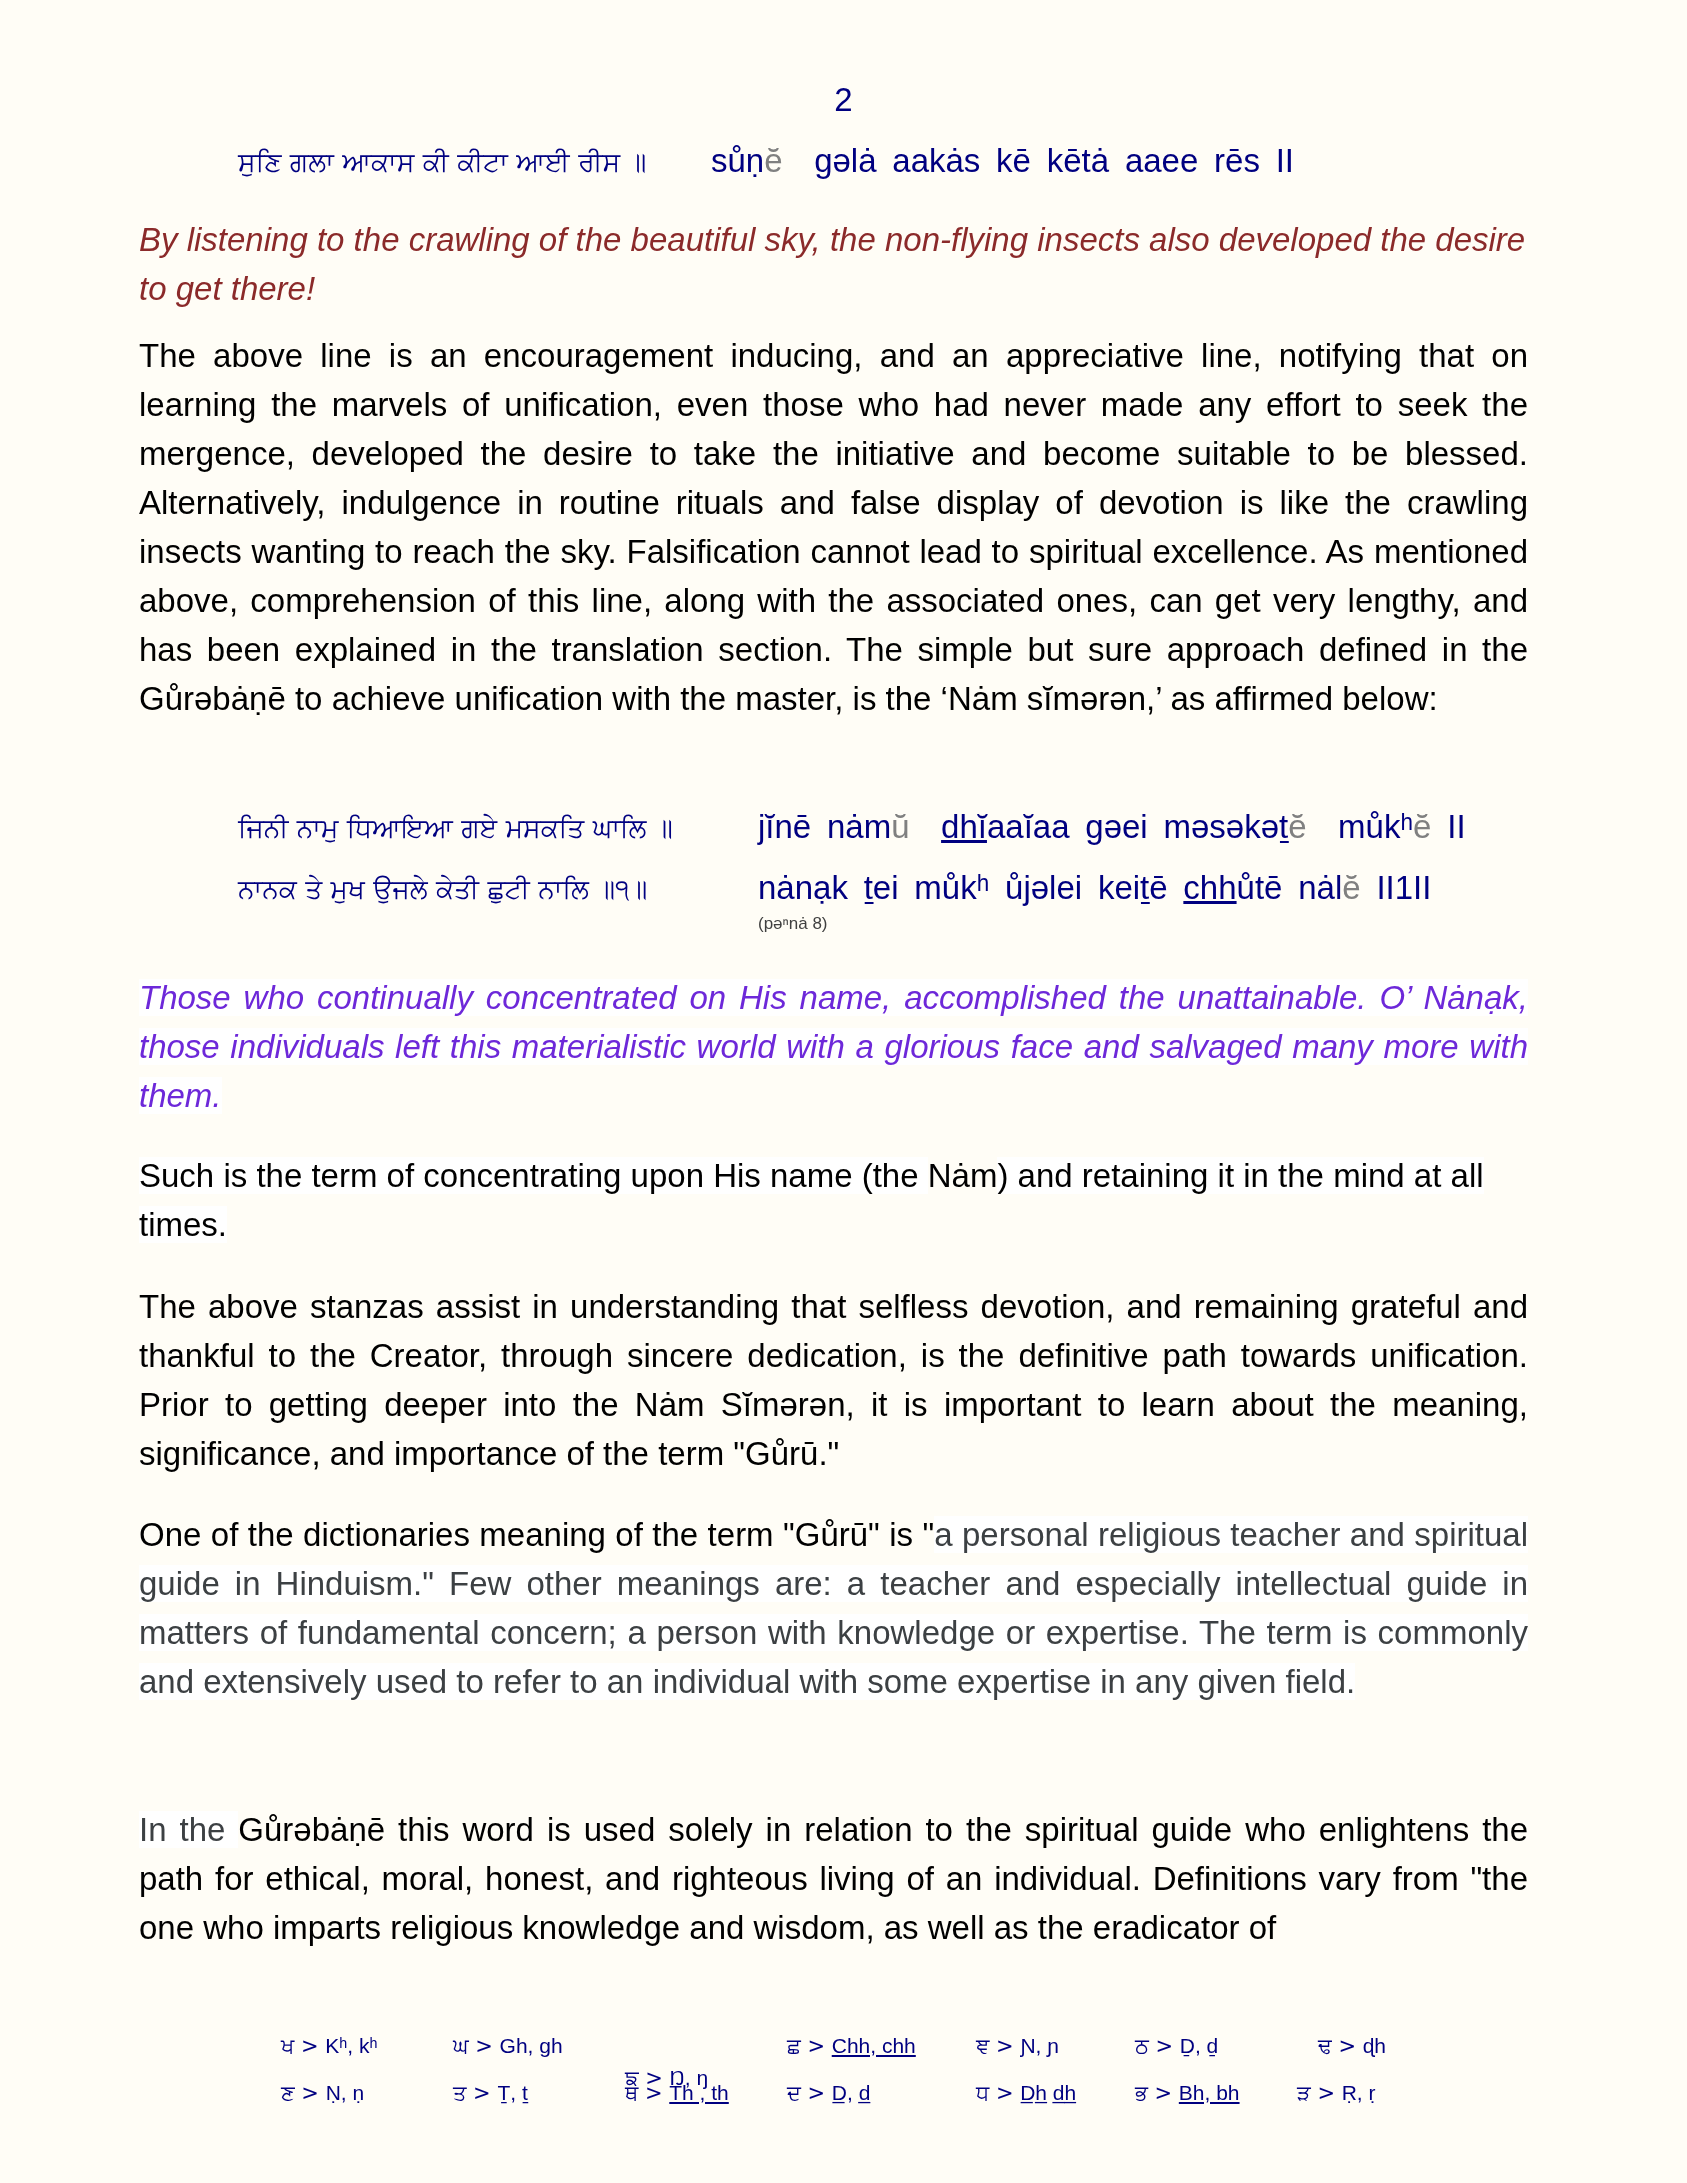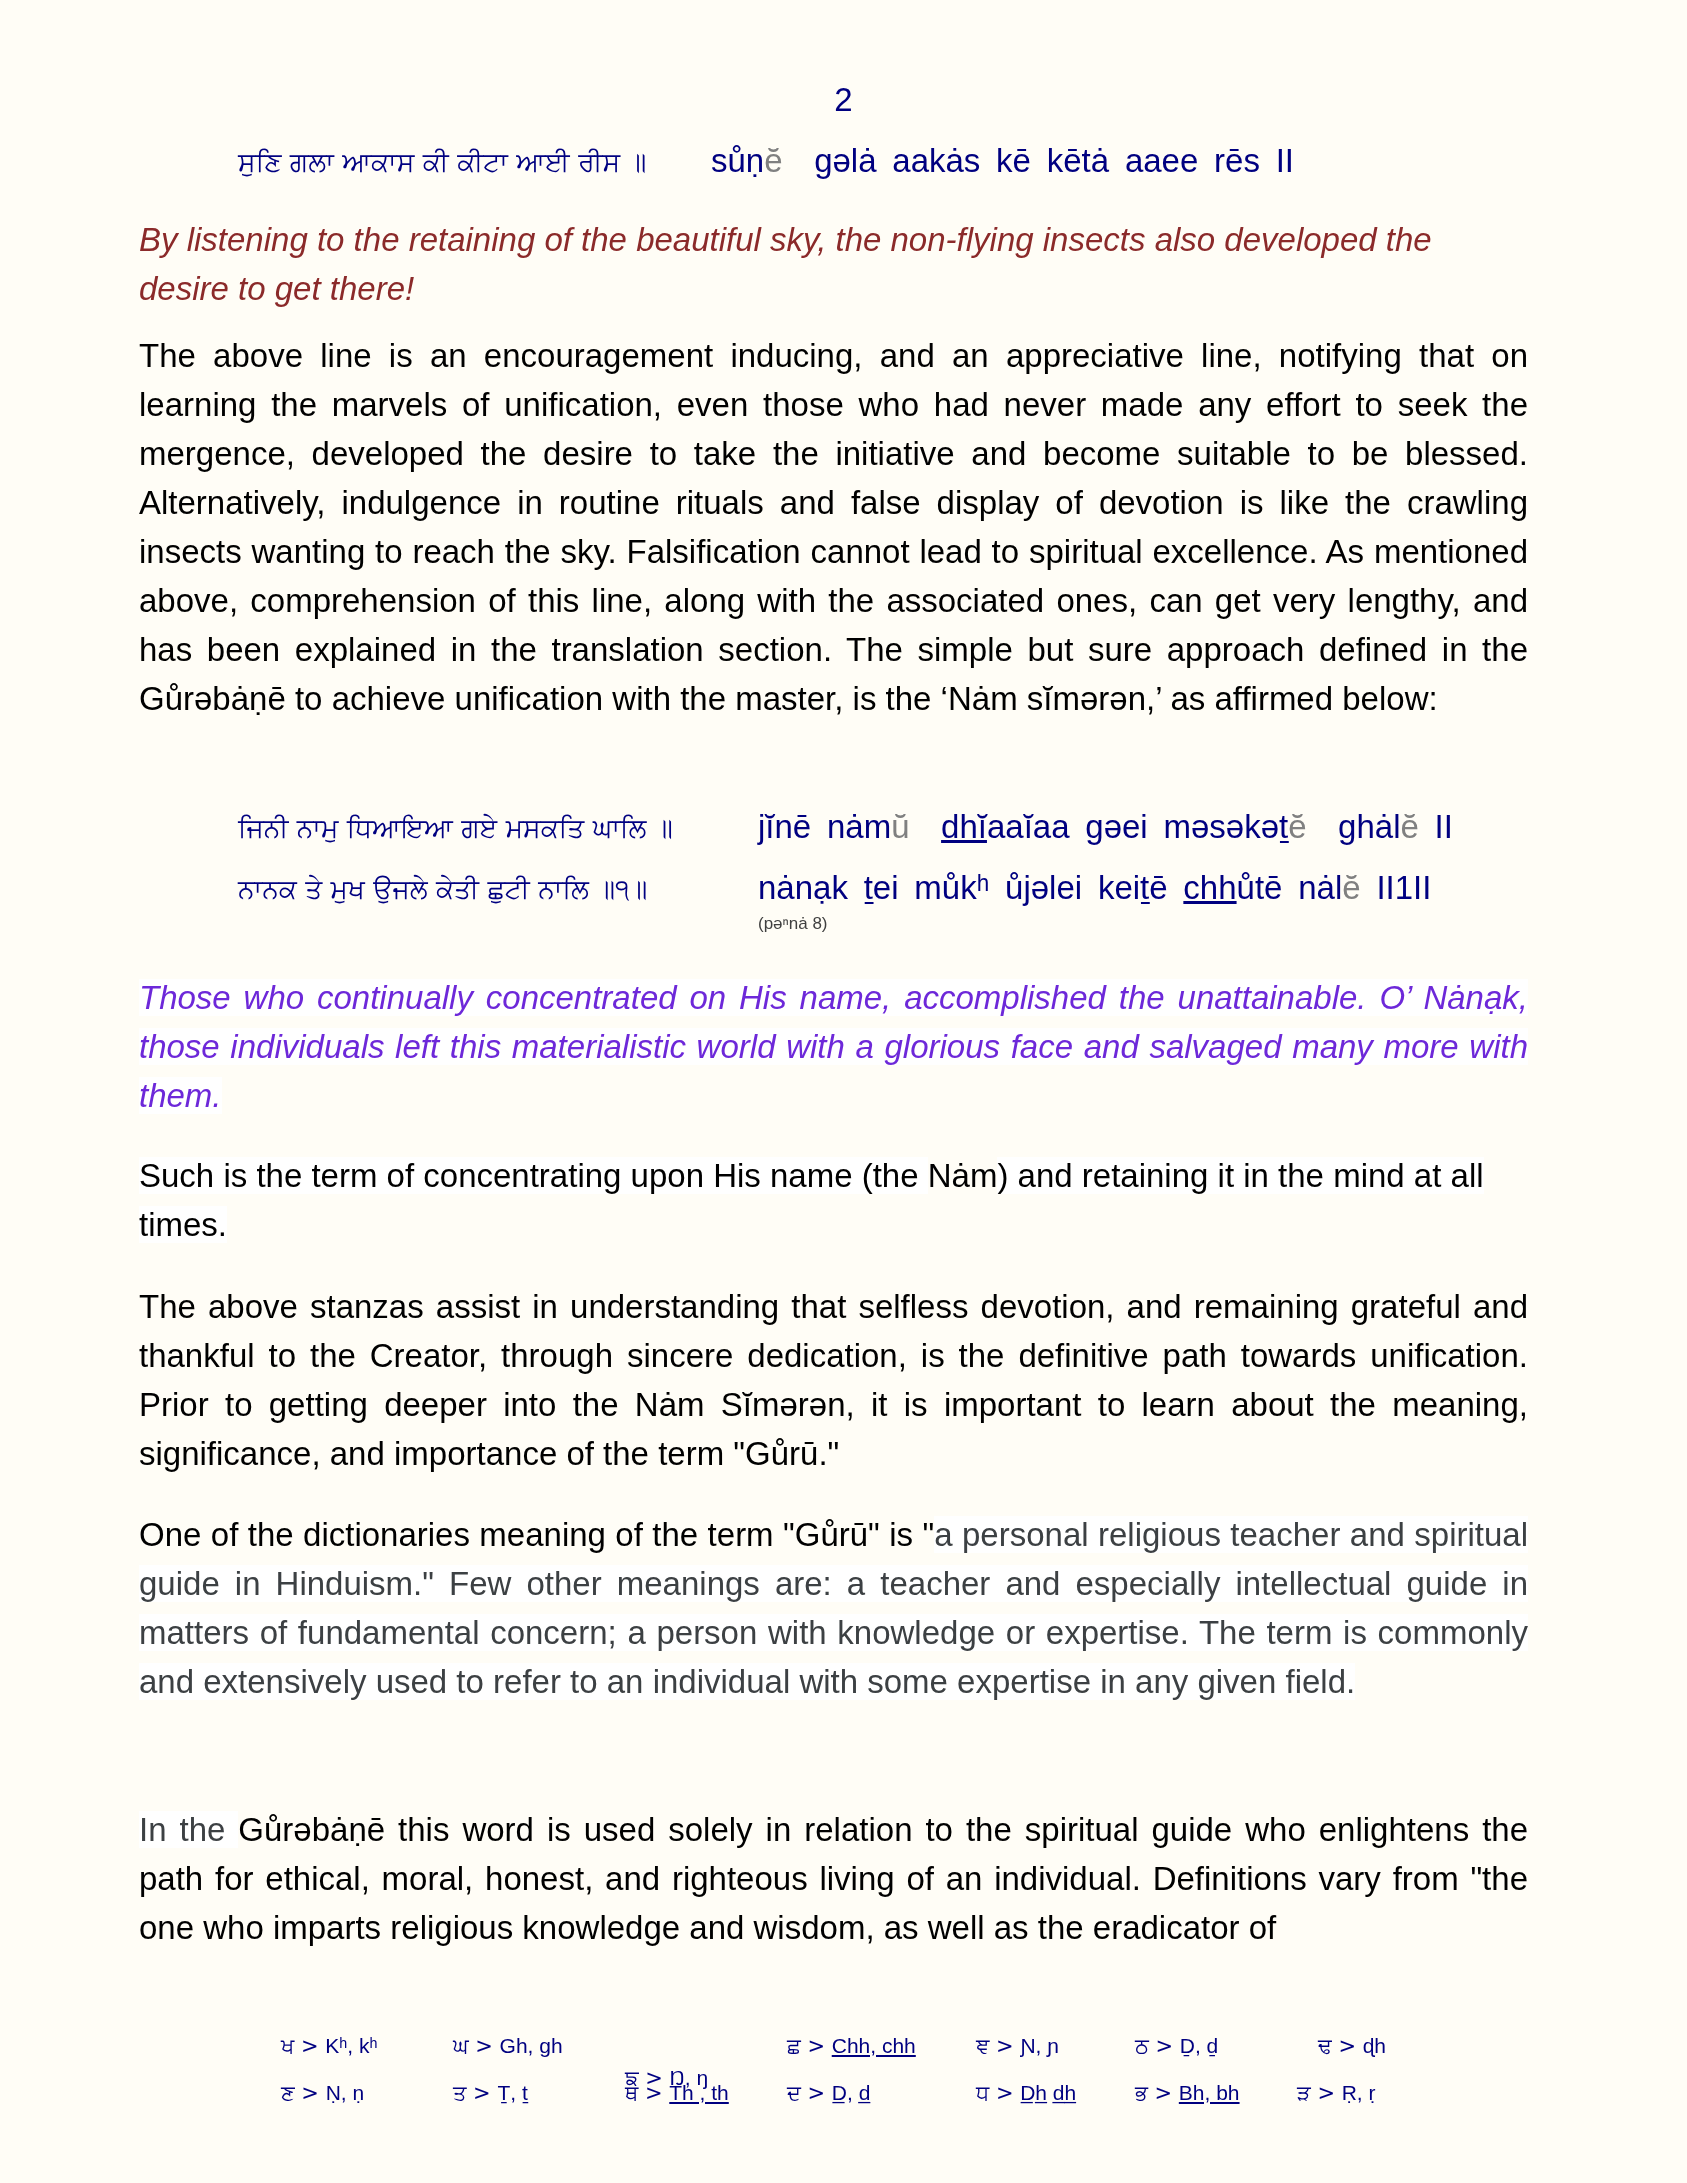--- a/index.html
+++ b/index.html
@@ -77,28 +77,28 @@
 
 <div class="page-number">2</div>
 
 <div class="verse-row" style="top:142px;">
   <span class="gurmukhi" style="left:238px; top:4px;">ਸੁਣਿ ਗਲਾ ਆਕਾਸ ਕੀ ਕੀਟਾ ਆਈ ਰੀਸ ॥</span>
   <span class="translit" style="left:711px;">
     <span>sůṇ</span><span class="muted">ĕ</span>&nbsp;&nbsp;<span>gəlȧ  aakȧs  kē  kētȧ  aaee  rēs II</span>
   </span>
 </div>
 
-<p class="para italic-red" style="top:215px; text-align:left;">By listening to the retaining of the beautiful sky, the non-flying insects also developed the desire to get there!</p>
+<p class="para italic-red" style="top:215px; text-align:left;">By listening to the crawling of the beautiful sky, the non-flying insects also developed the desire to get there!</p>
 
 <p class="para" style="top:331px;">The above line is an encouragement inducing, and an appreciative line, notifying that on learning the marvels of unification, even those who had never made any effort to seek the mergence, developed the desire to take the initiative and become suitable to be blessed. Alternatively, indulgence in routine rituals and false display of devotion is like the crawling insects wanting to reach the sky. Falsification cannot lead to spiritual excellence. As mentioned above, comprehension of this line, along with the associated ones, can get very lengthy, and has been explained in the translation section. The simple but sure approach defined in the Gůrəbȧṇē to achieve unification with the master, is the ‘Nȧm sĭmərən,’ as affirmed below:</p>
 
 <div class="verse-row" style="top:808px;">
   <span class="gurmukhi" style="left:238px; top:4px;">ਜਿਨੀ ਨਾਮੁ ਧਿਆਇਆ ਗਏ ਮਸਕਤਿ ਘਾਲਿ ॥</span>
   <span class="translit" style="left:758px;">
-    <span>jĭnē  nȧm</span><span class="muted">ŭ</span>&nbsp;&nbsp;<span class="ul">dhĭ</span><span>aaĭaa  gəei  məsəkəṯ</span><span class="muted">ĕ</span>&nbsp;&nbsp;<span>ghȧl</span><span class="muted">ĕ</span><span> II</span>
+    <span>jĭnē  nȧm</span><span class="muted">ŭ</span>&nbsp;&nbsp;<span class="ul">dhĭ</span><span>aaĭaa  gəei  məsəkəṯ</span><span class="muted">ĕ</span>&nbsp;&nbsp;<span>můkʰ</span><span class="muted">ĕ</span><span> II</span>
   </span>
 </div>
 <div class="verse-row" style="top:869px;">
   <span class="gurmukhi" style="left:238px; top:4px;">ਨਾਨਕ ਤੇ ਮੁਖ ਉਜਲੇ ਕੇਤੀ ਛੁਟੀ ਨਾਲਿ ॥੧॥</span>
   <span class="translit" style="left:758px;">
     <span>nȧnạk  ṯei můkʰ  ůjəlei  keiṯē  </span><span class="ul">chh</span><span>ůtē  nȧl</span><span class="muted">ĕ</span><span> II1II</span>
   </span>
 </div>
 <span class="panna" style="left:758px; top:914px;">(pəⁿnȧ 8)</span>
 

